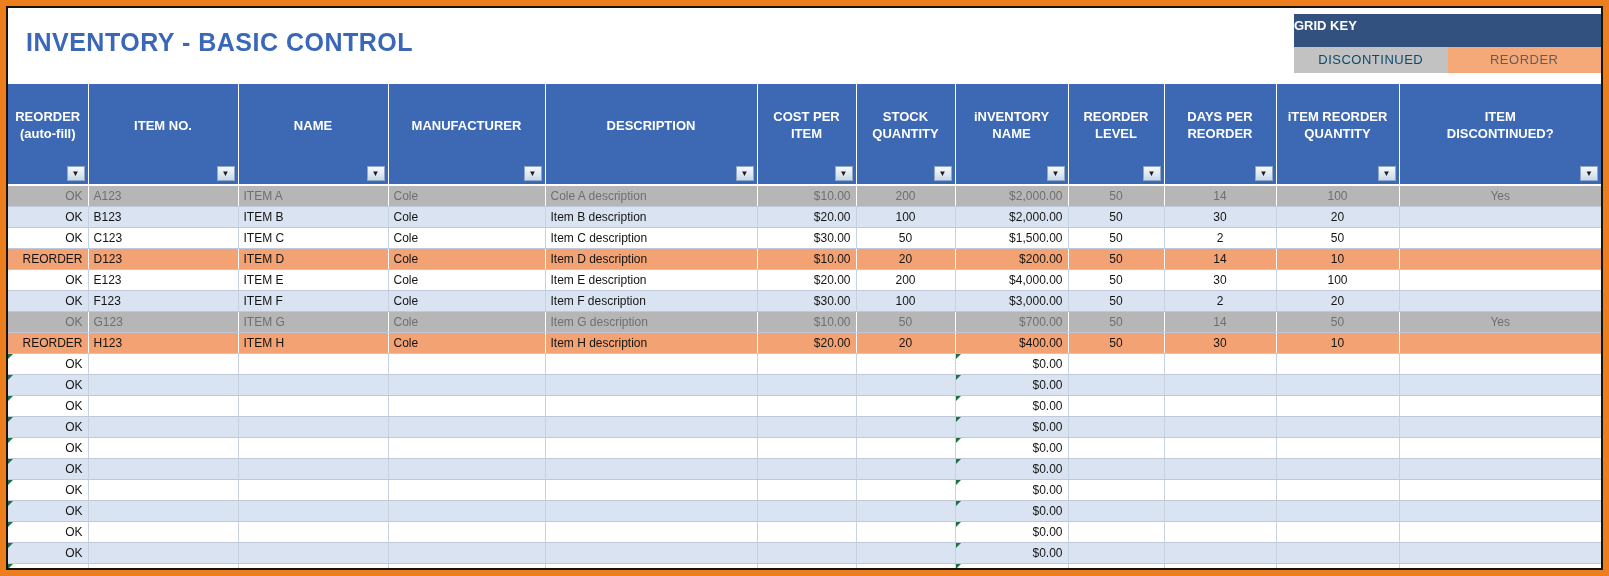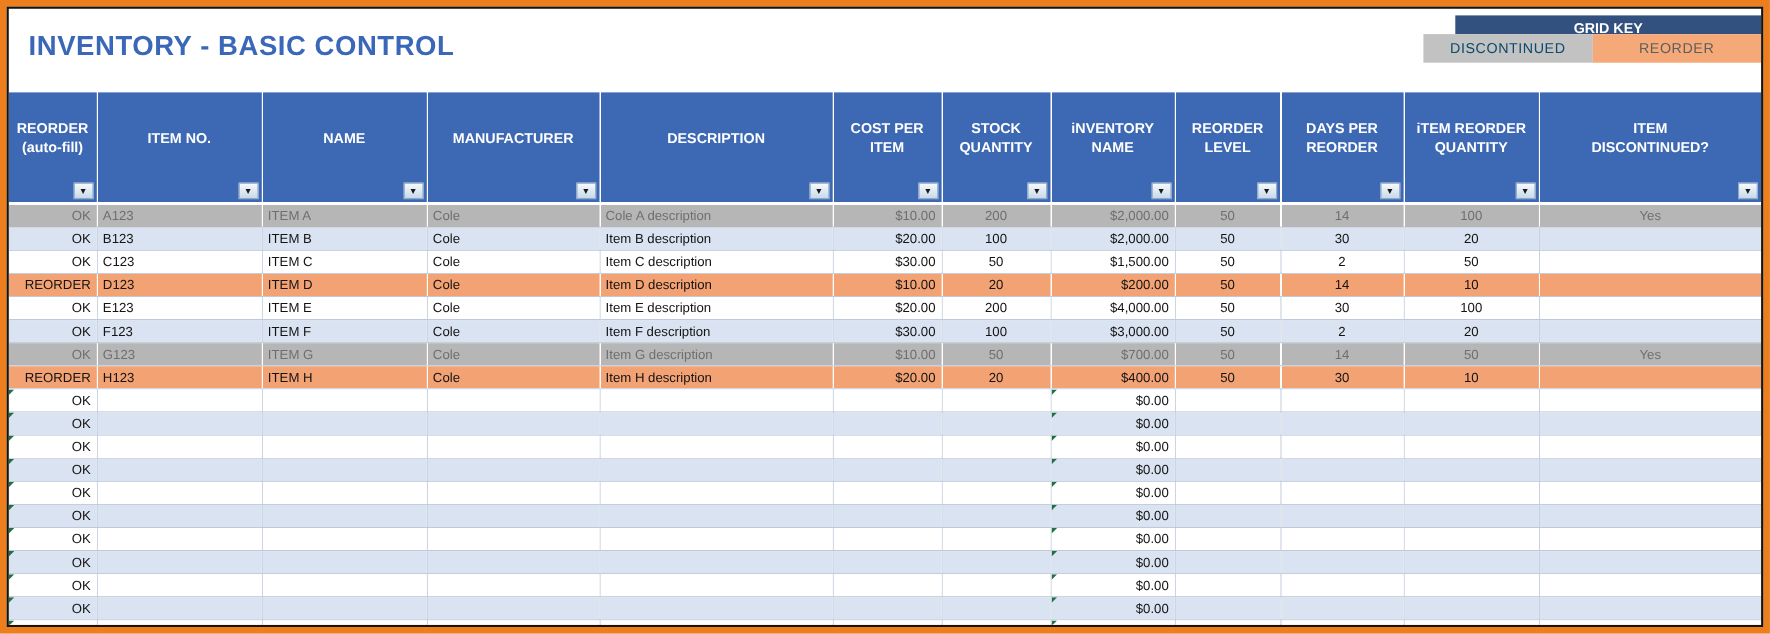--- a/index.html
+++ b/index.html
@@ -18,22 +18,22 @@
   }
   
   .titlebar{position:relative;height:76px;background:#FFFFFF;}
   .page-title{
     margin:0;padding:20px 0 0 18px;
     font-size:25px;font-weight:bold;letter-spacing:.5px;
     color:#3A67B8;
   }
   .gridkey{position:absolute;top:6px;right:0;width:307px;}
   .gk-title{
-    height:17px;line-height:23px;text-align:center;
-    background:#33517F;color:#FFFFFF;font-weight:bold;font-size:13px;margin-left:29px;
+    height:33px;line-height:23px;
+    background:#33517F;color:#FFFFFF;font-weight:bold;font-size:13px;
   }
   .gk-cells{display:flex;height:26px;}
   .gk-disc{
     flex:1;line-height:26px;text-align:center;
     background:#C2C2C2;color:#0c4a6e;font-size:13px;letter-spacing:.5px;
   }
   .gk-reorder{
     flex:1;line-height:26px;text-align:center;
     background:#F5A978;color:#5E5E5E;font-size:13px;letter-spacing:.5px;
   }

